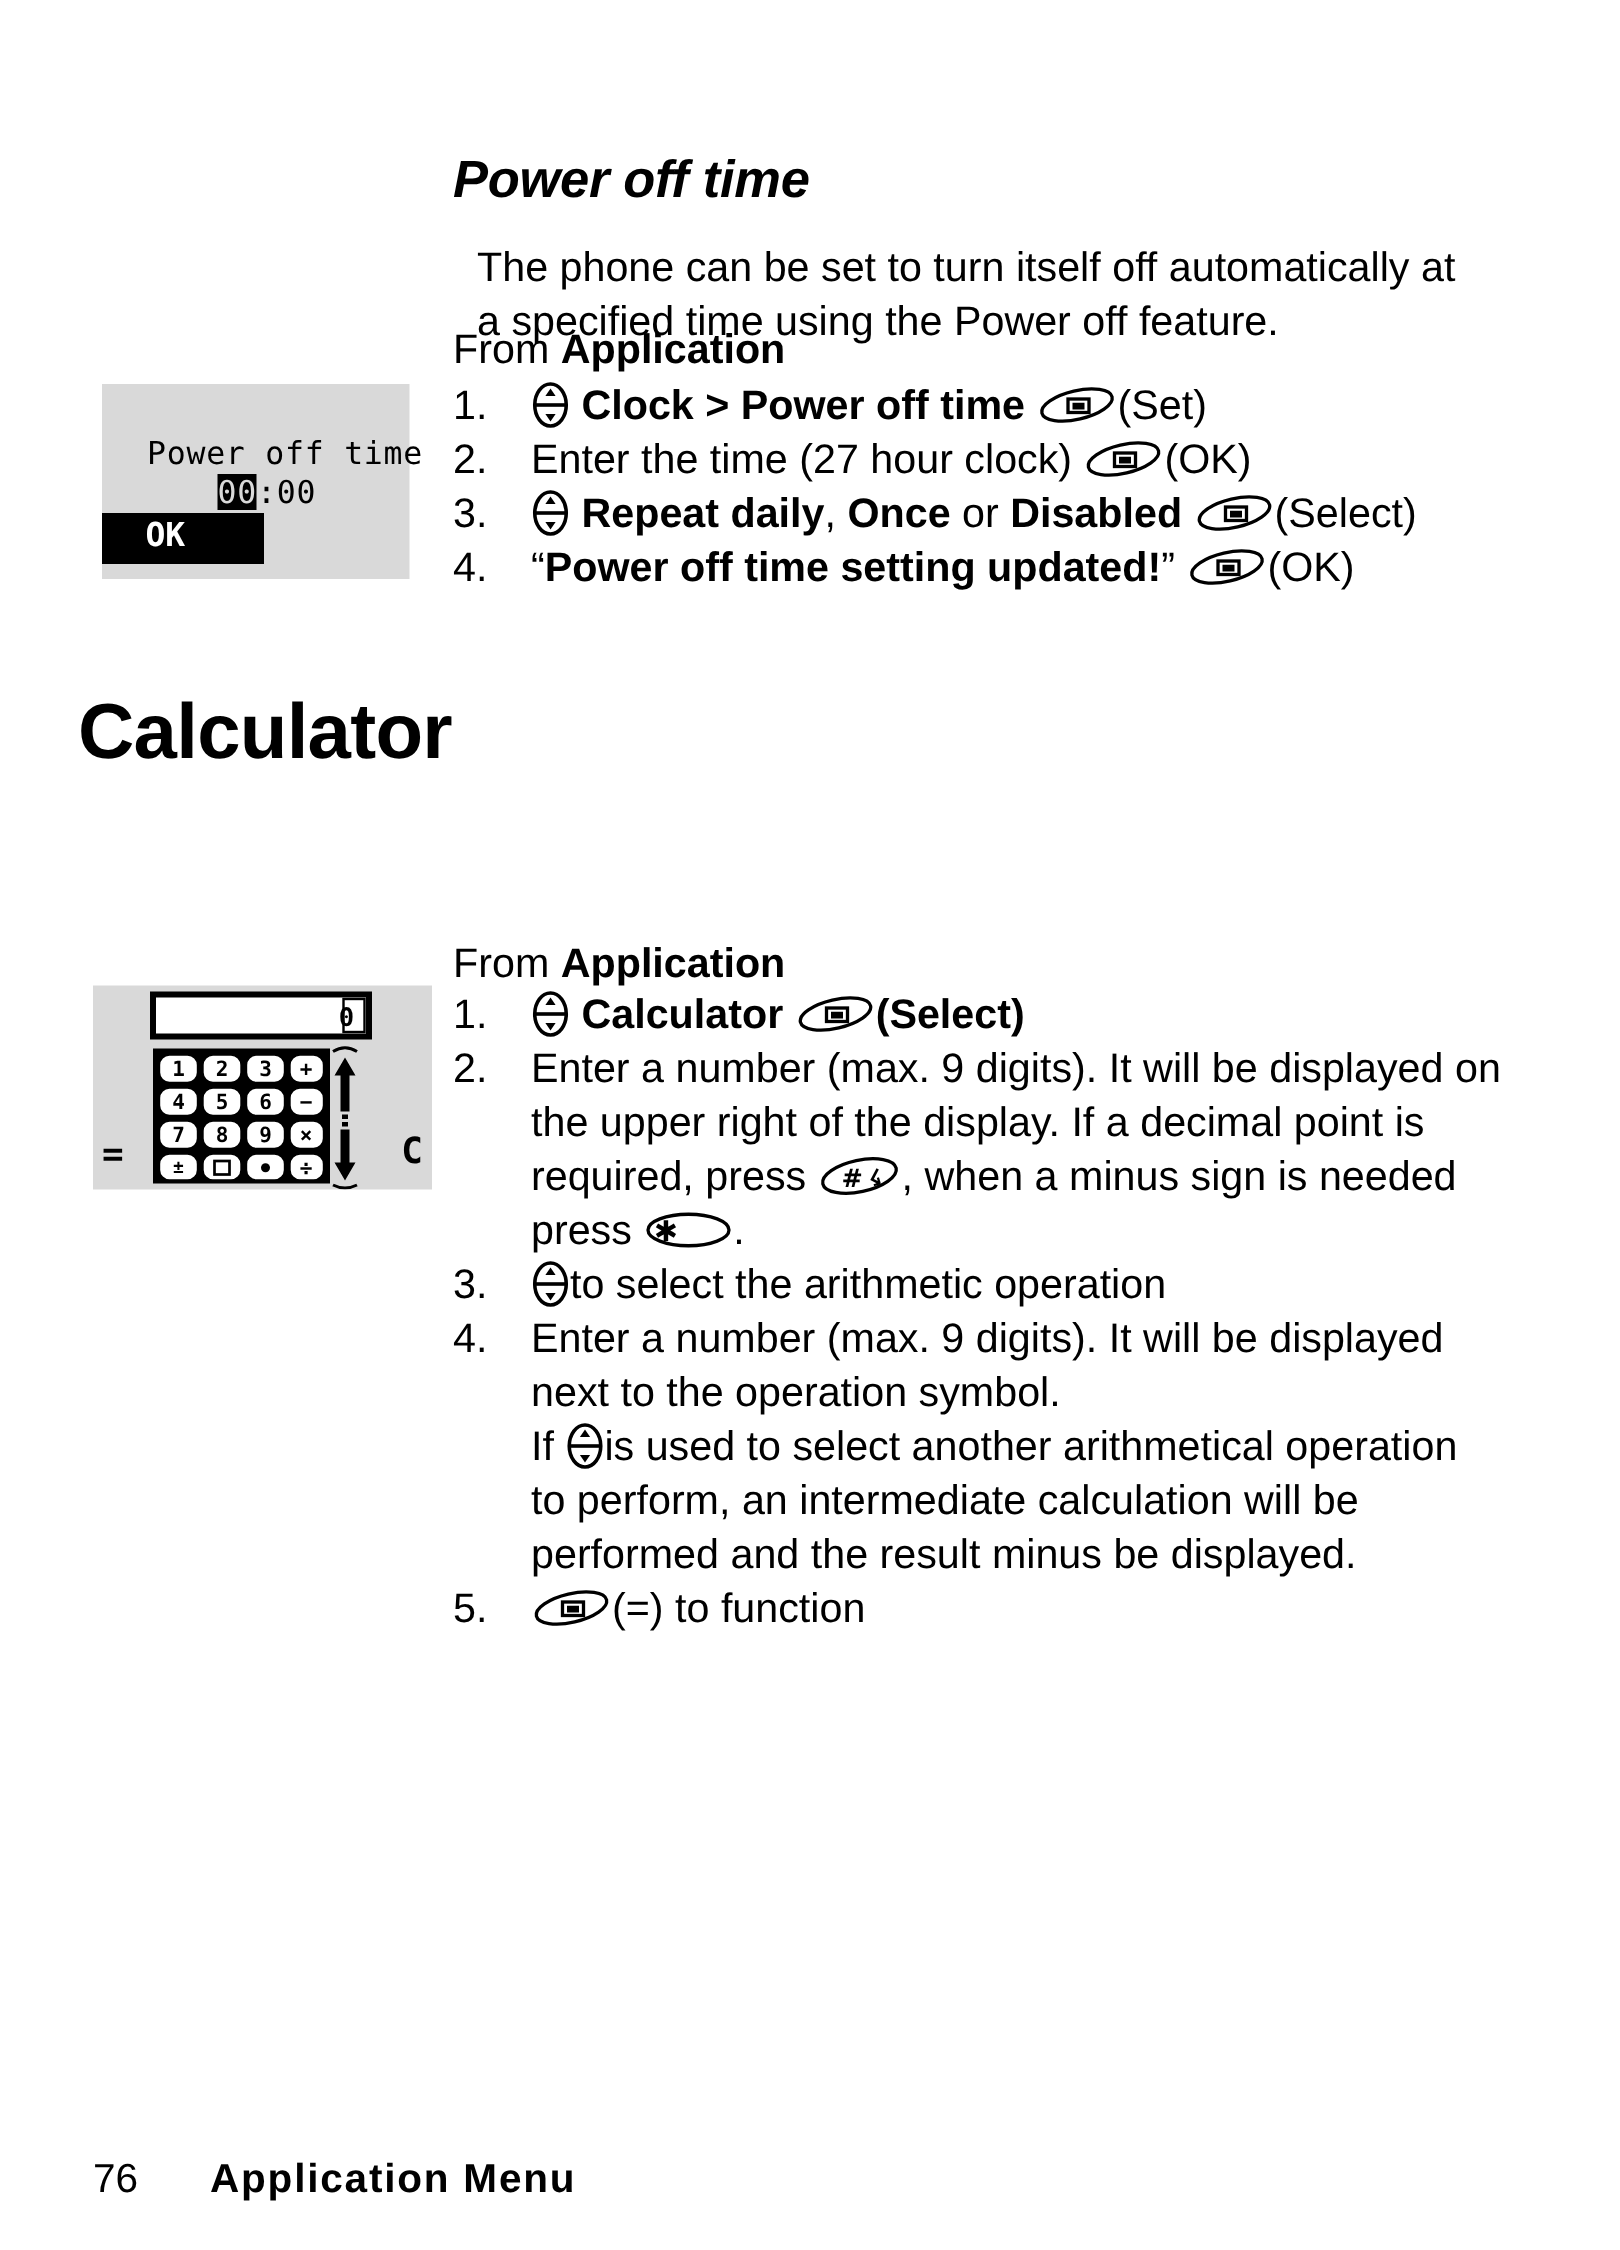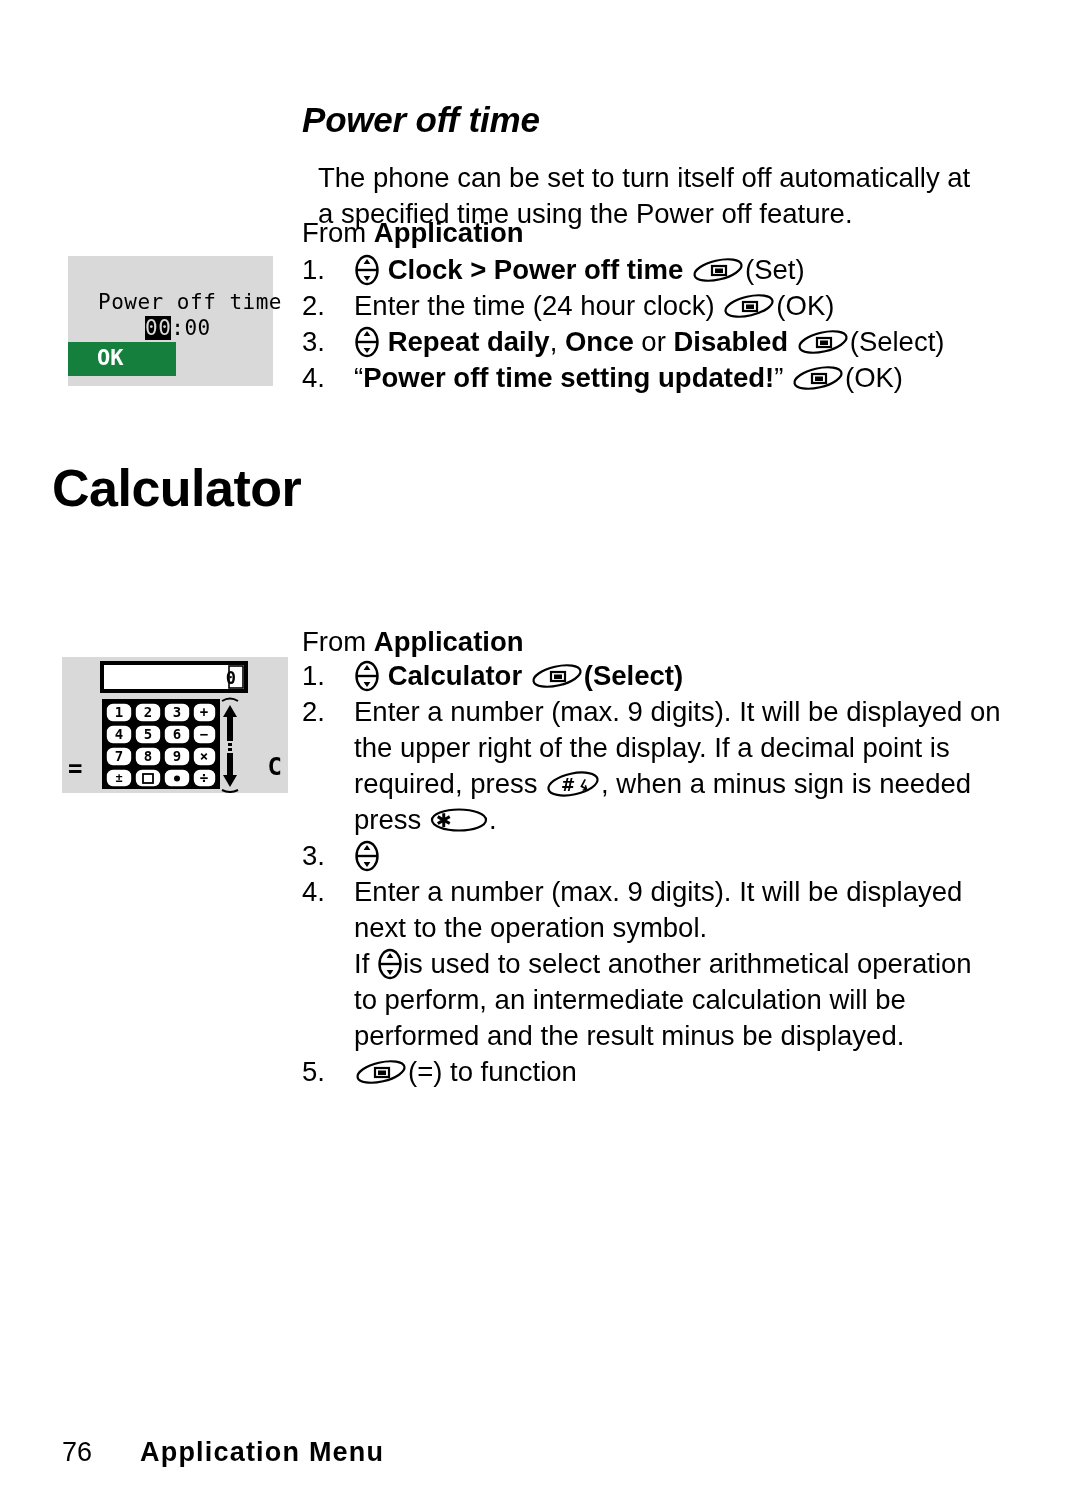--- a/index.html
+++ b/index.html
@@ -114,21 +114,21 @@
   .inv {
     background: #000;
     color: #d9d9d9;
   }
   .softkey-bar {
     position: absolute;
     left: 0;
     bottom: 10px;
     width: 108px;
     height: 34px;
-    background: #15803d;
+    background: #000000;
   }
   .softkey-bar span {
     position: absolute;
     left: 29px;
     top: 3px;
     color: #fff;
     font-family: "DejaVu Sans Mono", monospace;
     font-weight: bold;
     font-size: 22px;
   }
@@ -214,21 +214,21 @@
           <svg viewBox="0 0 52 26">
               <ellipse cx="26" cy="13" rx="24" ry="9.5" fill="#fff" stroke="#000" stroke-width="2.2" transform="rotate(-13 26 13)"></ellipse>
               <rect x="20" y="9" width="14" height="9" fill="#fff" stroke="#000" stroke-width="2.2"></rect>
               <rect x="23" y="11.5" width="8" height="4.5" fill="#000"></rect>
             </svg>
         </span><span>(Set)</span>
       </li>
 
       <li>
         <span class="num">2.</span>
-        <span>Enter the time (24 hour clock)</span>
+        <span>Enter the time (27 hour clock)</span>
         <span class="icon soft-icon">
           <svg viewBox="0 0 52 26">
               <ellipse cx="26" cy="13" rx="24" ry="9.5" fill="#fff" stroke="#000" stroke-width="2.2" transform="rotate(-13 26 13)"></ellipse>
               <rect x="20" y="9" width="14" height="9" fill="#fff" stroke="#000" stroke-width="2.2"></rect>
               <rect x="23" y="11.5" width="8" height="4.5" fill="#000"></rect>
             </svg>
         </span><span>(OK)</span>
       </li>
 
       <li>
@@ -324,21 +324,21 @@
 
       <li>
         <span class="num">3.</span>
         <span class="icon nav-icon">
           <svg viewBox="0 0 26 32">
               <ellipse cx="13" cy="16" rx="10.5" ry="14" fill="#fff" stroke="#000" stroke-width="2.4"></ellipse>
               <line x1="3" y1="16" x2="23" y2="16" stroke="#000" stroke-width="2.4"></line>
               <polygon points="13,5 9.6,10 16.4,10" fill="#000"></polygon>
               <polygon points="13,27 9.6,22 16.4,22" fill="#000"></polygon>
             </svg>
-        </span>
+        </span><span>to select the arithmetic operation</span>
       </li>
 
       <li>
         <span class="num">4.</span>
         <span>Enter a number (max. 9 digits). It will be displayed next</span>
         <span>to the operation symbol.</span><br>
         <span>If</span>
         <span class="icon nav-icon">
           <svg viewBox="0 0 26 32">
               <ellipse cx="13" cy="16" rx="10.5" ry="14" fill="#fff" stroke="#000" stroke-width="2.4"></ellipse>

